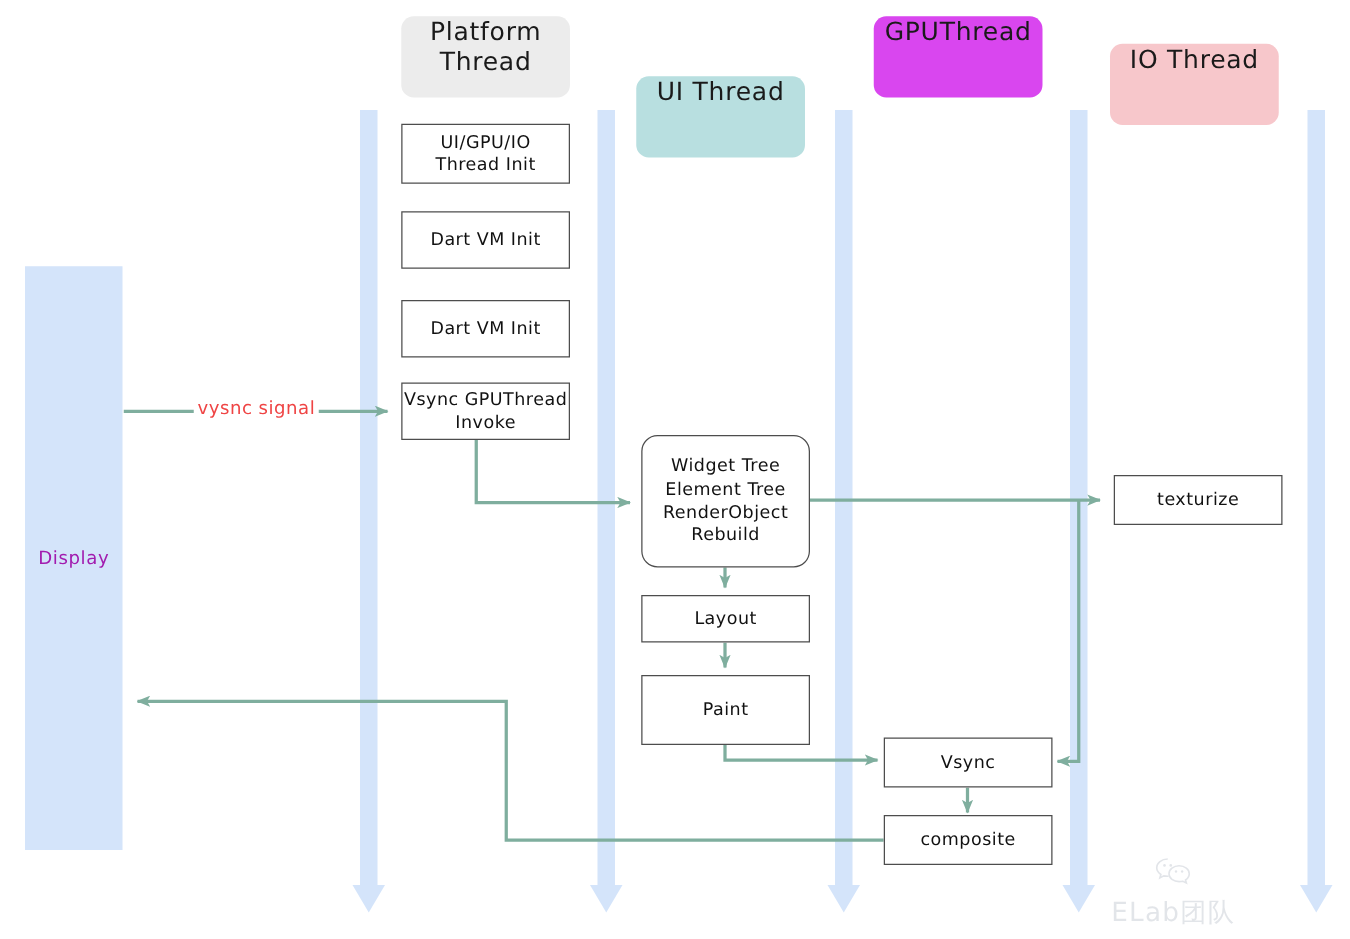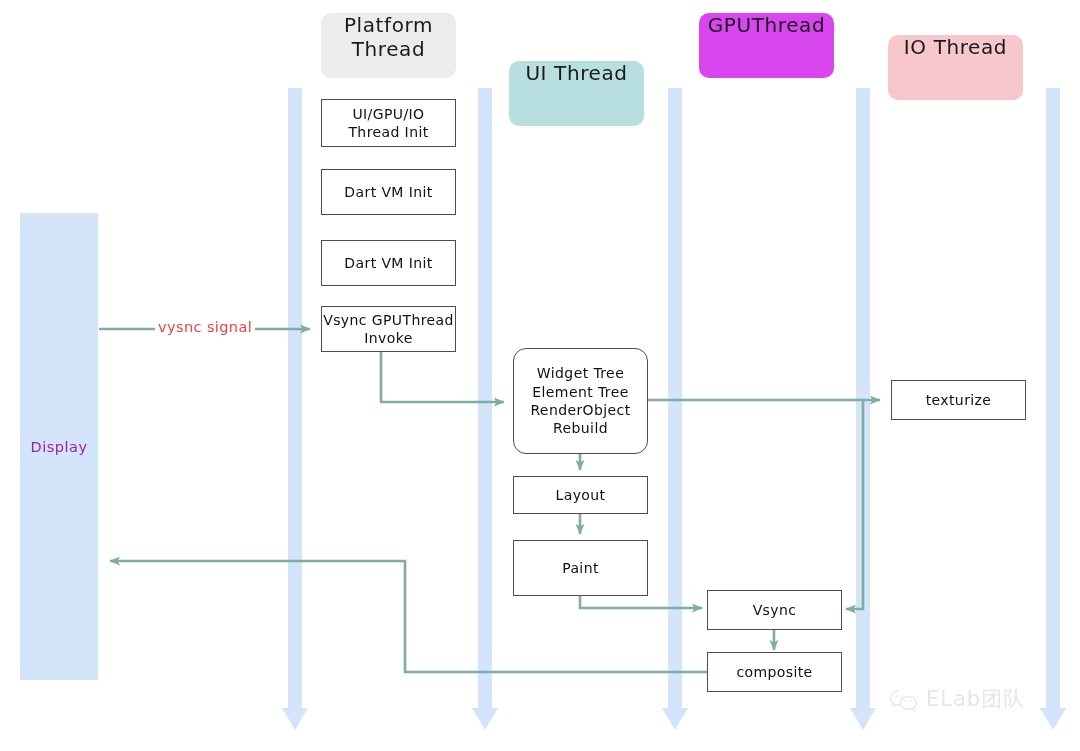--- a/index.html
+++ b/index.html
@@ -79,23 +79,24 @@
     position: absolute;
     left: 0;
     top: 0;
     width: 1080px;
     height: 751px;
     pointer-events: none;
   }
   .watermark {
     position: absolute;
     display: flex;
-    align-items: flex-end;
+    align-items: center;
     gap: 7px;
     opacity: 0.40;
+    flex-direction: column;
   }
   .watermark-text {
     font-size: 21px;
     color: #b9bfc9;
     letter-spacing: 1px;
     font-family: "DejaVu Sans", sans-serif;
   }
 </style>
 </head>
 <body>

